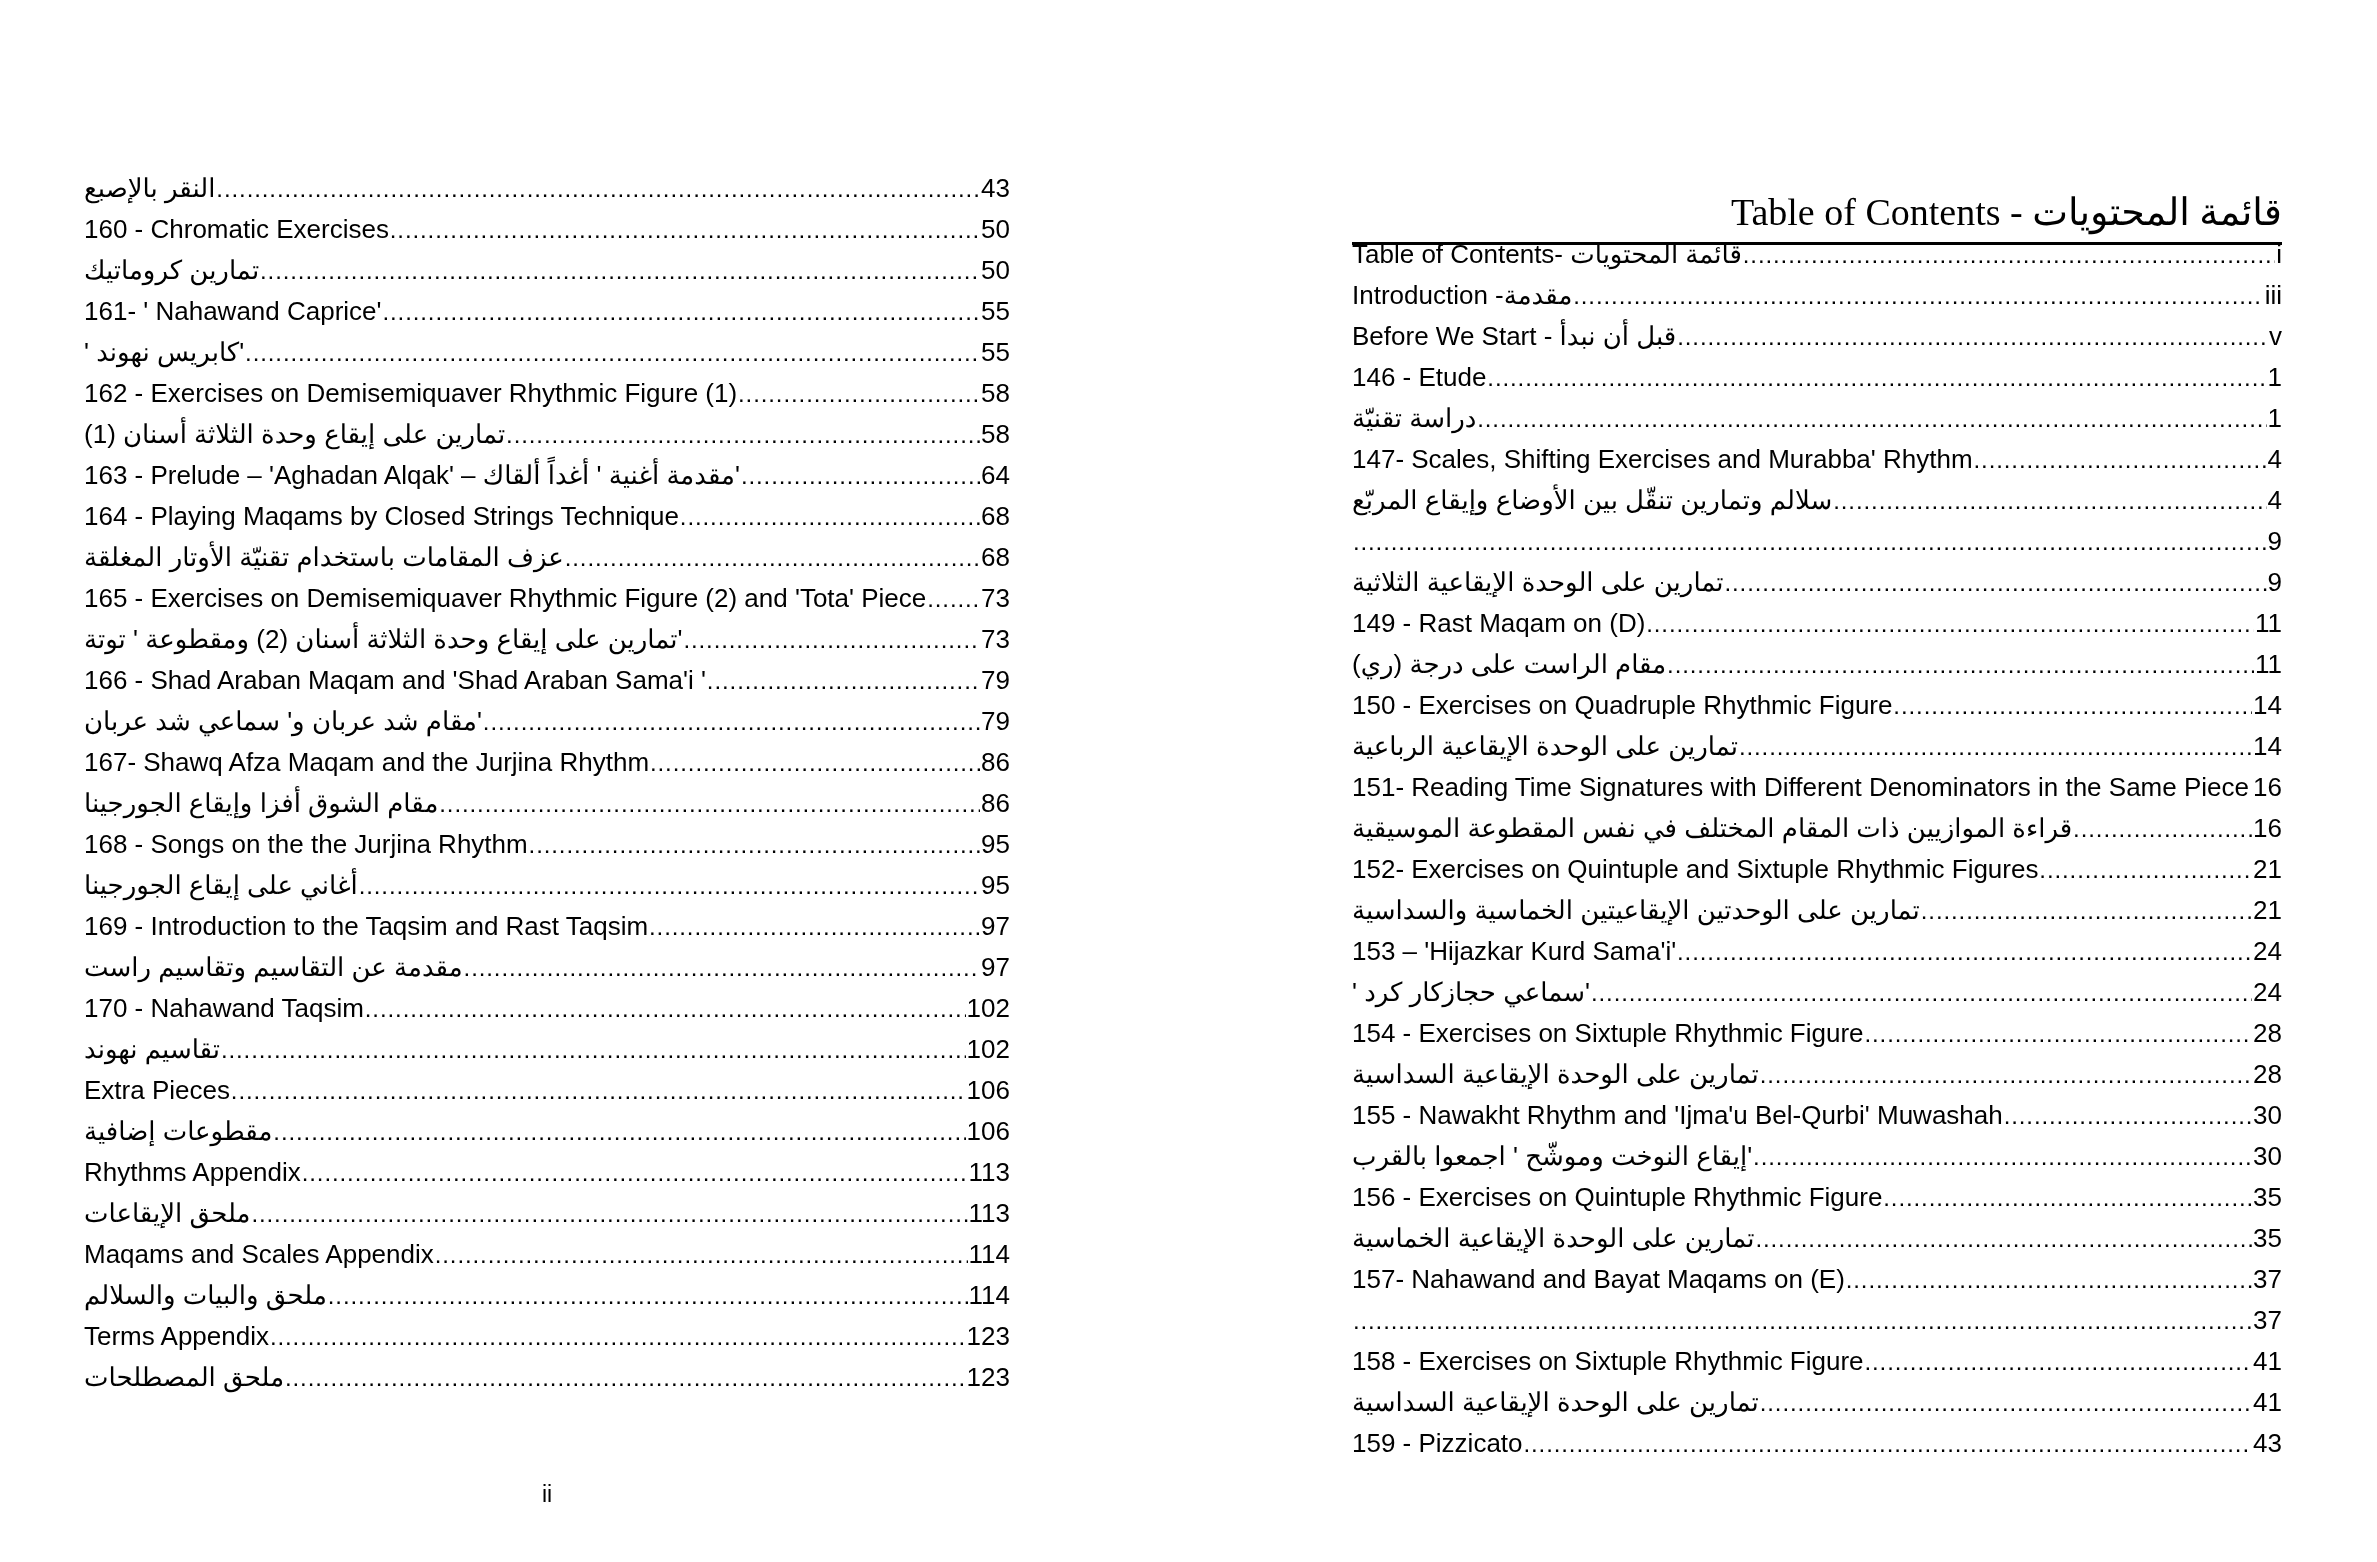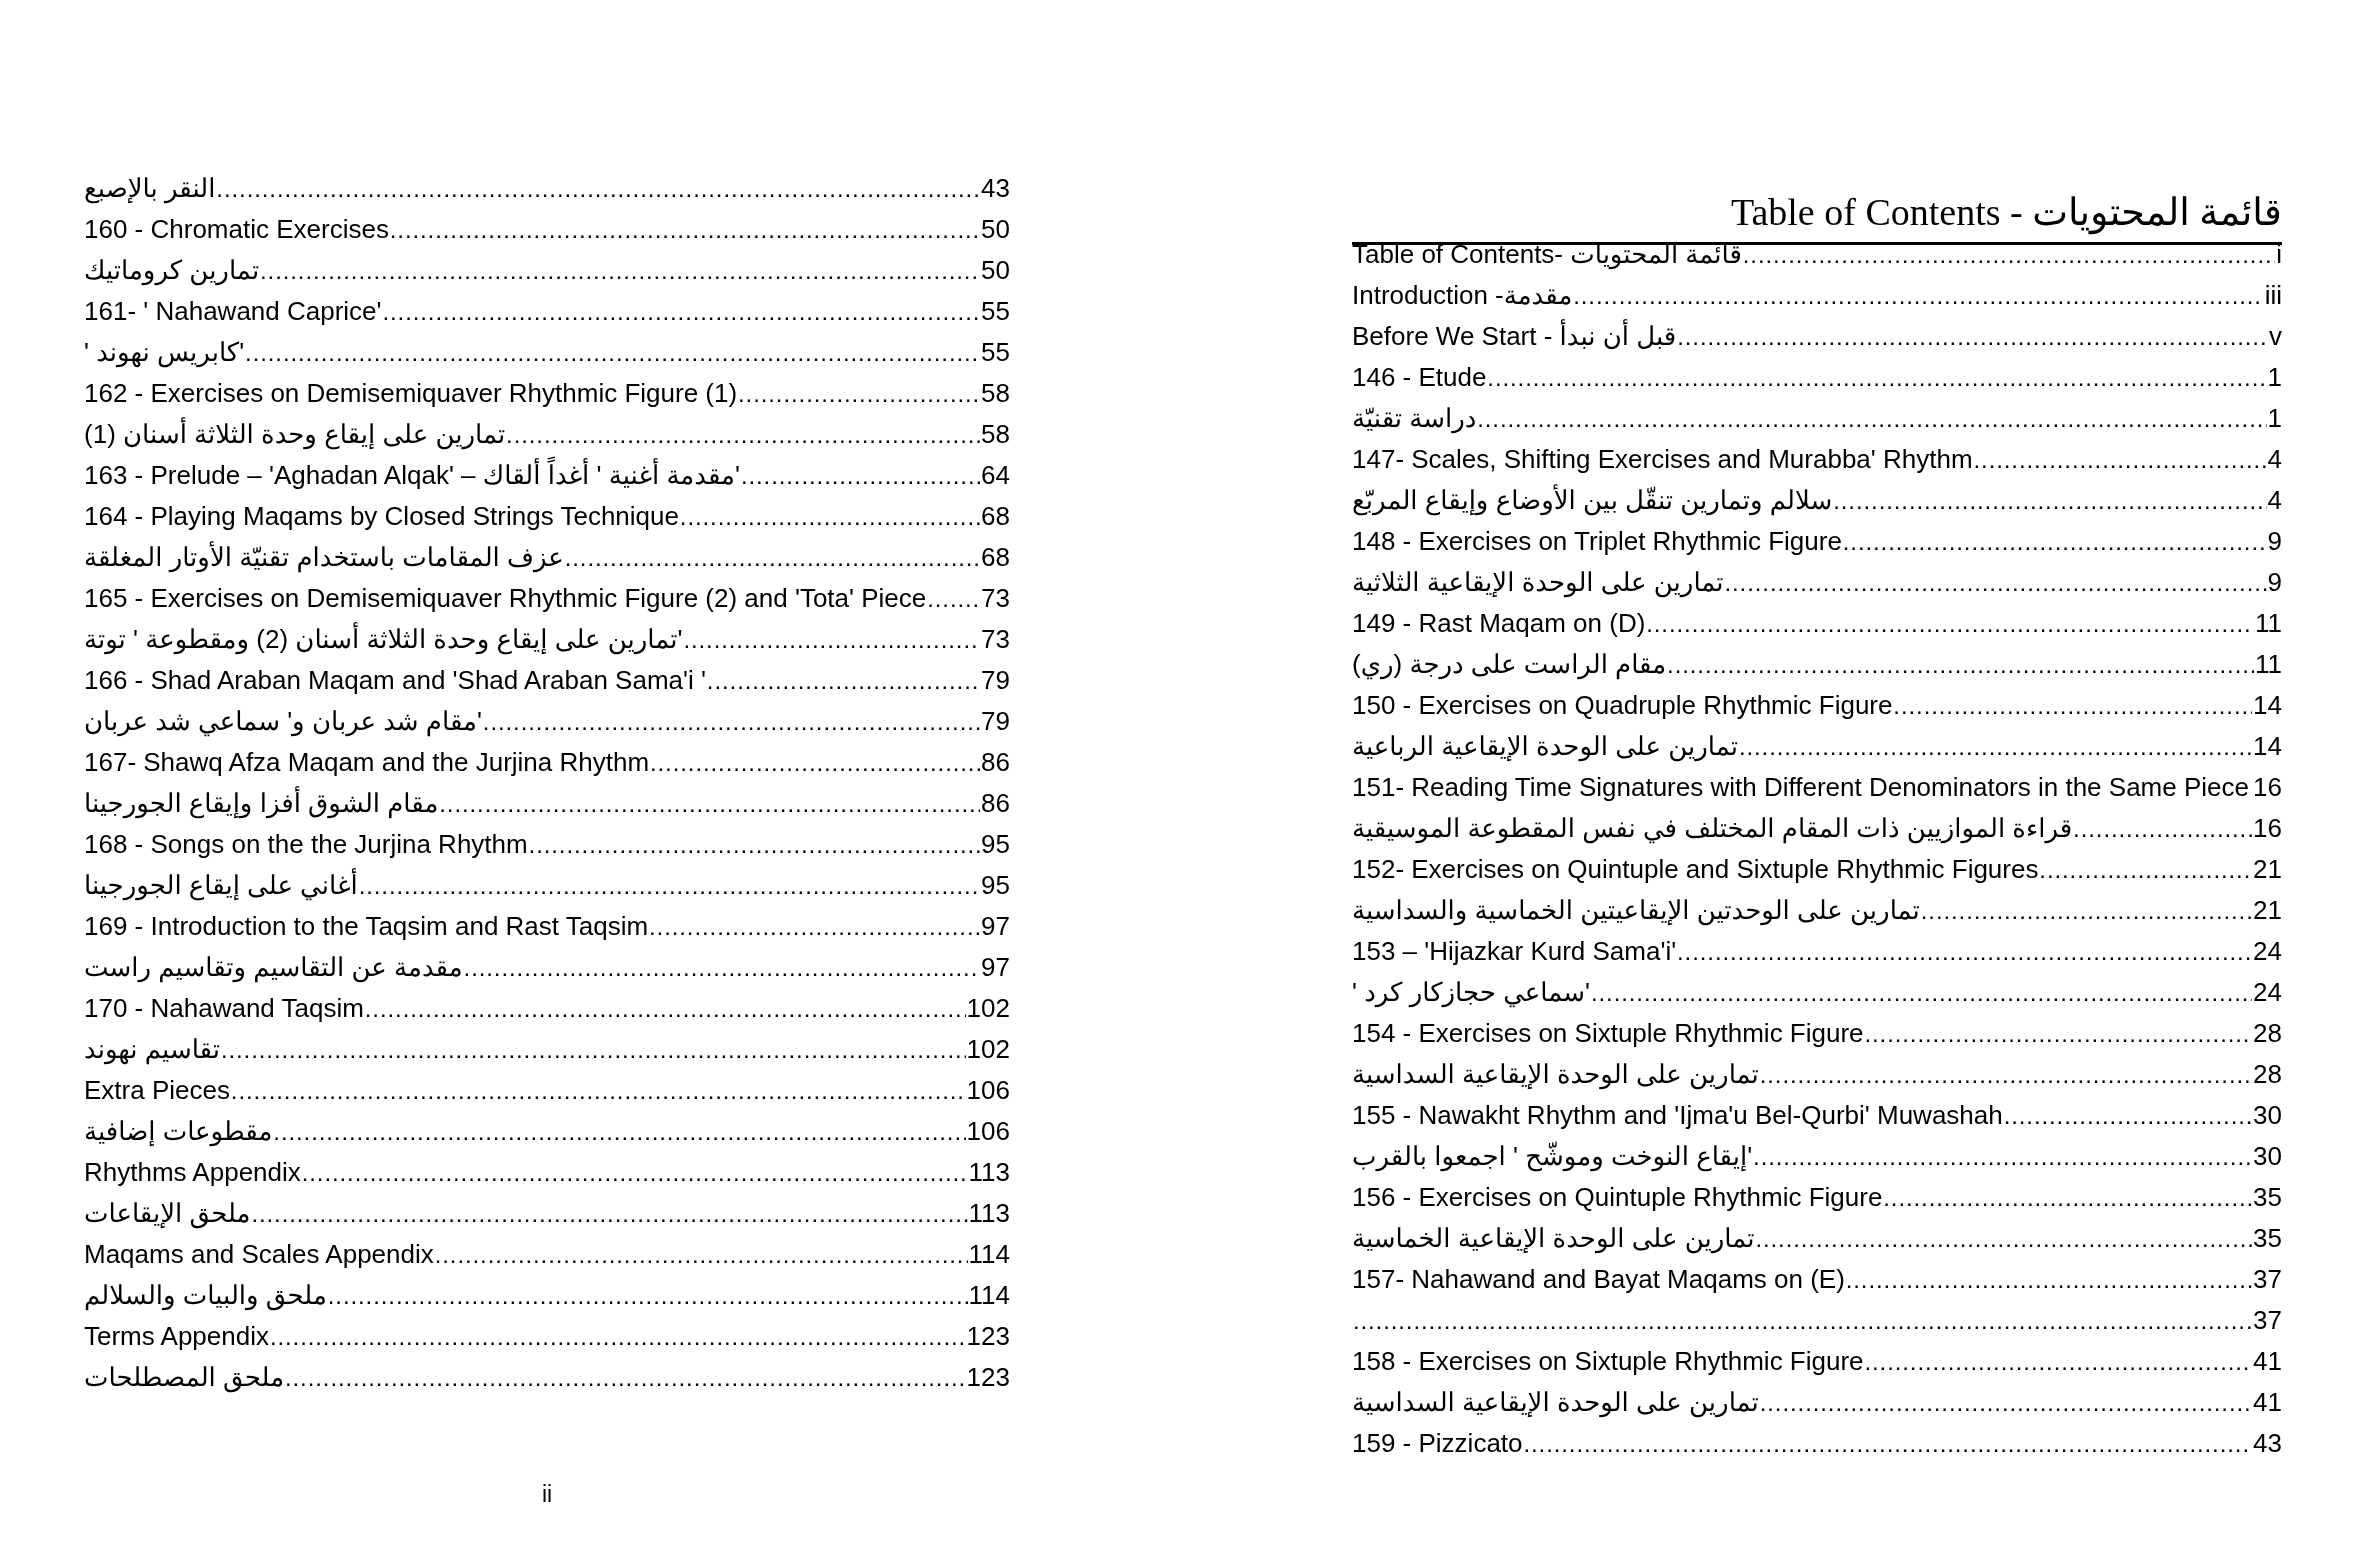--- a/index.html
+++ b/index.html
@@ -274,21 +274,20 @@
     <span class="toc-page">4</span>
   </div>
 
   <div class="toc-row">
     <span class="toc-text">سلالم وتمارين تنقّل بين الأوضاع وإيقاع المربّع</span>
     <span class="toc-dots">............................................................................................................................................................................................................................................................................................................</span>
     <span class="toc-page">4</span>
   </div>
 
   <div class="toc-row">
-    <span class="toc-text">148 - Exercises on Triplet Rhythmic Figure</span>
     <span class="toc-dots">............................................................................................................................................................................................................................................................................................................</span>
     <span class="toc-page">9</span>
   </div>
 
   <div class="toc-row">
     <span class="toc-text">تمارين على الوحدة الإيقاعية الثلاثية</span>
     <span class="toc-dots">............................................................................................................................................................................................................................................................................................................</span>
     <span class="toc-page">9</span>
   </div>
 

